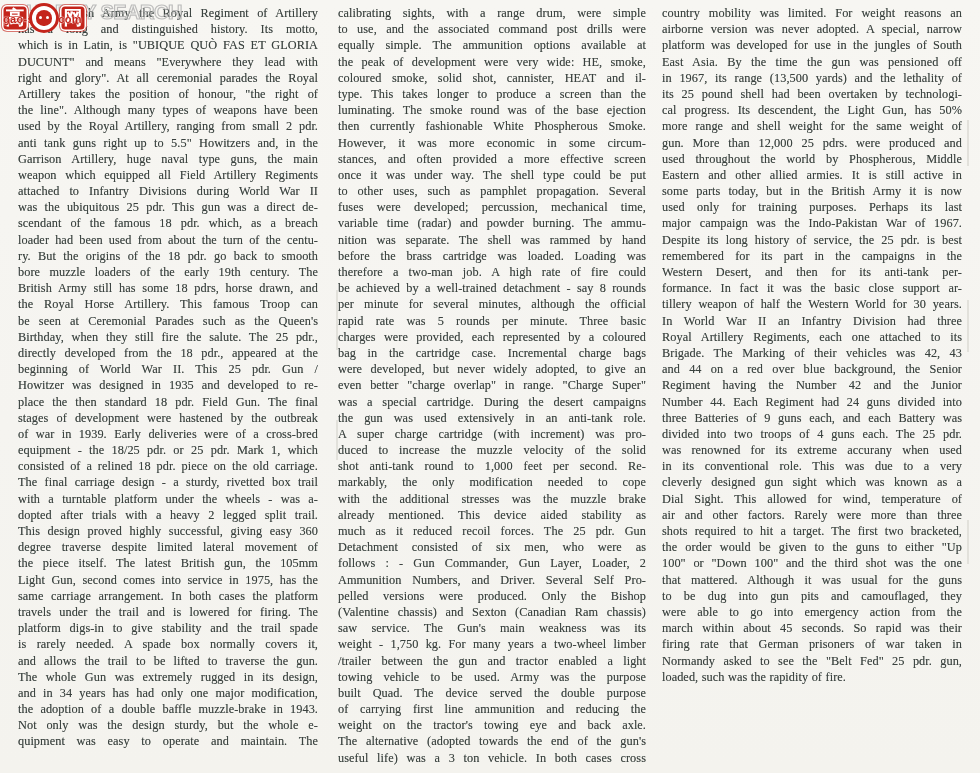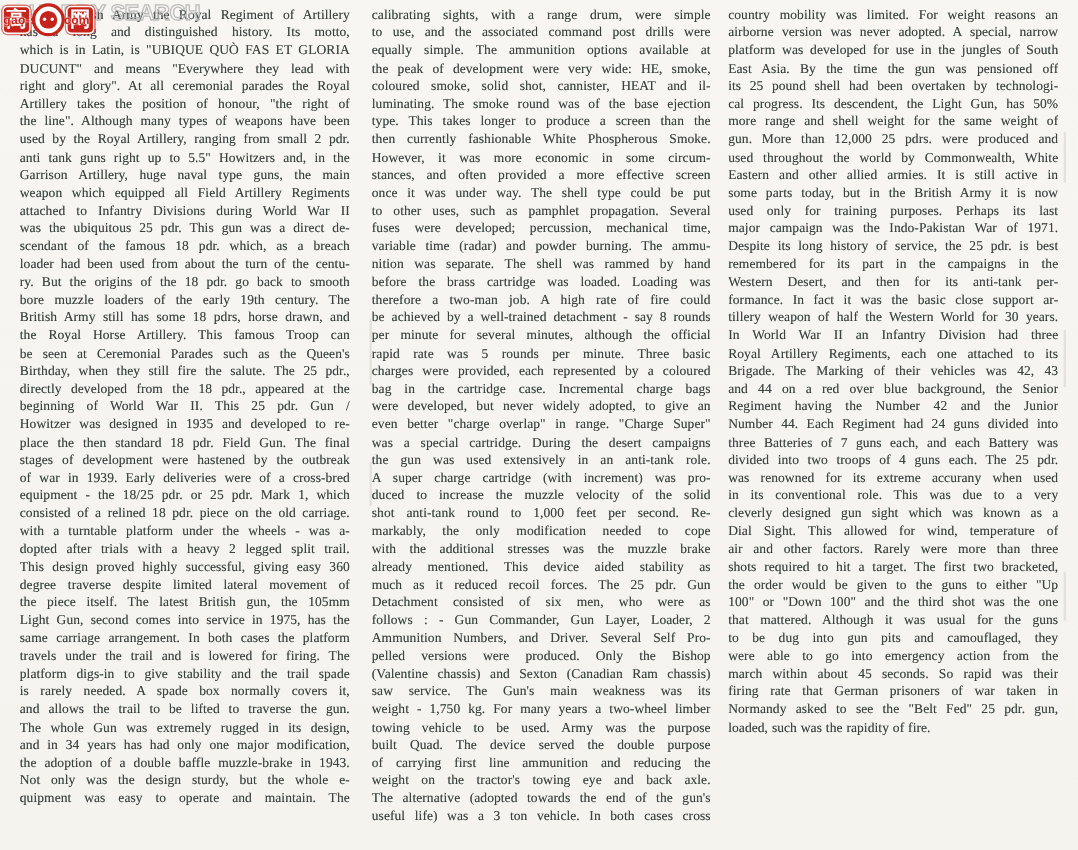--- a/index.html
+++ b/index.html
@@ -82,20 +82,21 @@
         <div class="tline">be seen at Ceremonial Parades such as the Queen's</div>
         <div class="tline">Birthday, when they still fire the salute.  The 25 pdr.,</div>
         <div class="tline">directly developed from the 18 pdr., appeared at the</div>
         <div class="tline">beginning of World War II.  This 25 pdr. Gun /</div>
         <div class="tline">Howitzer was designed in 1935 and developed to re-</div>
         <div class="tline">place the then standard 18 pdr. Field Gun.  The final</div>
         <div class="tline">stages of development were hastened by the outbreak</div>
         <div class="tline">of war in 1939.  Early deliveries were of a cross-bred</div>
         <div class="tline">equipment - the 18/25 pdr. or 25 pdr. Mark 1, which</div>
         <div class="tline">consisted of a relined 18 pdr. piece on the old carriage.</div>
+        <div class="tline">The final carriage design - a sturdy, rivetted box trail</div>
         <div class="tline">with a turntable platform under the wheels - was a-</div>
         <div class="tline">dopted after trials with a heavy 2 legged split trail.</div>
         <div class="tline">This design proved highly successful, giving easy 360</div>
         <div class="tline">degree traverse despite limited lateral movement of</div>
         <div class="tline">the piece itself.  The latest British gun, the 105mm</div>
         <div class="tline">Light Gun, second comes into service in 1975, has the</div>
         <div class="tline">same carriage arrangement.  In both cases the platform</div>
         <div class="tline">travels under the trail and is lowered for firing.  The</div>
         <div class="tline">platform digs-in to give stability and the trail spade</div>
         <div class="tline">is rarely needed.  A spade box normally covers it,</div>
@@ -105,22 +106,22 @@
         <div class="tline">the adoption of a double baffle muzzle-brake in 1943.</div>
         <div class="tline">Not only was the design sturdy, but the whole e-</div>
         <div class="tline">quipment was easy to operate and maintain.  The</div>
       </div>
     <div class="col mid">
         <div class="tline">calibrating sights, with a range drum, were simple</div>
         <div class="tline">to use, and the associated command post drills were</div>
         <div class="tline">equally simple.  The ammunition options available at</div>
         <div class="tline">the peak of development were very wide: HE, smoke,</div>
         <div class="tline">coloured smoke, solid shot, cannister, HEAT and il-</div>
+        <div class="tline">type.  This takes longer to produce a screen than the</div>
         <div class="tline">luminating.  The smoke round was of the base ejection</div>
-        <div class="tline">type.  This takes longer to produce a screen than the</div>
         <div class="tline">then currently fashionable White Phospherous Smoke.</div>
         <div class="tline">However, it was more economic in some circum-</div>
         <div class="tline">stances, and often provided a more effective screen</div>
         <div class="tline">once it was under way.  The shell type could be put</div>
         <div class="tline">to other uses, such as pamphlet propagation. Several</div>
         <div class="tline">fuses were developed; percussion, mechanical time,</div>
         <div class="tline">variable time (radar) and powder burning.  The ammu-</div>
         <div class="tline">nition was separate.  The shell was rammed by hand</div>
         <div class="tline">before the brass cartridge was loaded.  Loading was</div>
         <div class="tline">therefore a two-man job.  A high rate of fire could</div>
@@ -140,53 +141,55 @@
         <div class="tline">with the additional stresses was the muzzle brake</div>
         <div class="tline">already mentioned.  This device aided stability as</div>
         <div class="tline">much as it reduced recoil forces.  The 25 pdr. Gun</div>
         <div class="tline">Detachment consisted of six men, who were as</div>
         <div class="tline">follows : - Gun Commander, Gun Layer, Loader, 2</div>
         <div class="tline">Ammunition Numbers, and Driver. Several Self Pro-</div>
         <div class="tline">pelled versions were produced.  Only the Bishop</div>
         <div class="tline">(Valentine chassis) and Sexton (Canadian Ram chassis)</div>
         <div class="tline">saw service.  The Gun's main weakness was its</div>
         <div class="tline">weight - 1,750 kg.  For many years a two-wheel limber</div>
+        <div class="tline">/trailer between the gun and tractor enabled a light</div>
         <div class="tline">towing vehicle to be used.  Army was the purpose</div>
         <div class="tline">built Quad.  The device served the double purpose</div>
         <div class="tline">of carrying first line ammunition and reducing the</div>
         <div class="tline">weight on the tractor's towing eye and back axle.</div>
         <div class="tline">The alternative (adopted towards the end of the gun's</div>
         <div class="tline">useful life) was a 3 ton vehicle.  In both cases cross</div>
       </div>
     <div class="col">
         <div class="tline">country mobility was limited.  For weight reasons an</div>
         <div class="tline">airborne version was never adopted.  A special, narrow</div>
         <div class="tline">platform was developed for use in the jungles of South</div>
         <div class="tline">East Asia.  By the time the gun was pensioned off</div>
+        <div class="tline">in 1967, its range (13,500 yards) and the lethality of</div>
         <div class="tline">its 25 pound shell had been overtaken by technologi-</div>
         <div class="tline">cal progress.  Its descendent, the Light Gun, has 50%</div>
         <div class="tline">more range and shell weight for the same weight of</div>
         <div class="tline">gun.  More than 12,000 25 pdrs. were produced and</div>
-        <div class="tline">used throughout the world by Commonwealth, White</div>
+        <div class="tline">used throughout the world by Phospherous, Middle</div>
         <div class="tline">Eastern and other allied armies.  It is still active in</div>
         <div class="tline">some parts today, but in the British Army it is now</div>
         <div class="tline">used only for training purposes.  Perhaps its last</div>
-        <div class="tline">major campaign was the Indo-Pakistan War of 1971.</div>
+        <div class="tline">major campaign was the Indo-Pakistan War of 1967.</div>
         <div class="tline">Despite its long history of service, the 25 pdr. is best</div>
         <div class="tline">remembered for its part in the campaigns in the</div>
         <div class="tline">Western Desert, and then for its anti-tank per-</div>
         <div class="tline">formance.  In fact it was the basic close support ar-</div>
         <div class="tline">tillery weapon of half the Western World for 30 years.</div>
         <div class="tline">In World War II an Infantry Division had three</div>
         <div class="tline">Royal Artillery Regiments, each one attached to its</div>
         <div class="tline">Brigade.  The Marking of their vehicles was 42, 43</div>
         <div class="tline">and 44 on a red over blue background, the Senior</div>
         <div class="tline">Regiment having the Number 42 and the Junior</div>
         <div class="tline">Number 44.  Each Regiment had 24 guns divided into</div>
-        <div class="tline">three Batteries of 7 guns each, and each Battery was</div>
+        <div class="tline">three Batteries of 9 guns each, and each Battery was</div>
         <div class="tline">divided into two troops of 4 guns each.  The 25 pdr.</div>
         <div class="tline">was renowned for its extreme accurany when used</div>
         <div class="tline">in its conventional role.  This was due to a very</div>
         <div class="tline">cleverly designed gun sight which was known as a</div>
         <div class="tline">Dial Sight.  This allowed for wind, temperature of</div>
         <div class="tline">air and other factors.  Rarely were more than three</div>
         <div class="tline">shots required to hit a target. The first two bracketed,</div>
         <div class="tline">the order would be given to the guns to either "Up</div>
         <div class="tline">100" or "Down 100" and the third shot was the one</div>
         <div class="tline">that mattered. Although it was usual for the guns</div>

